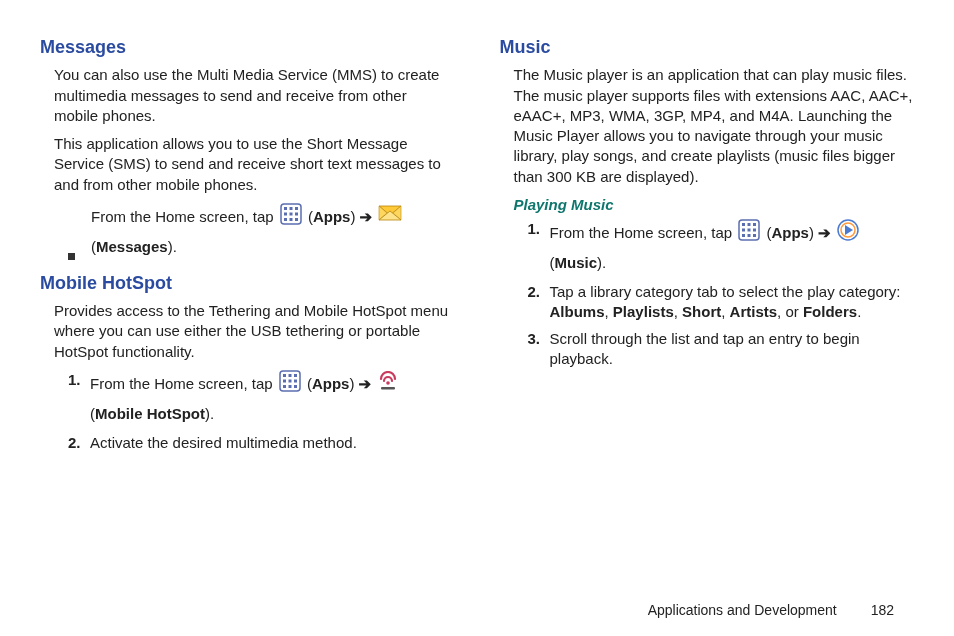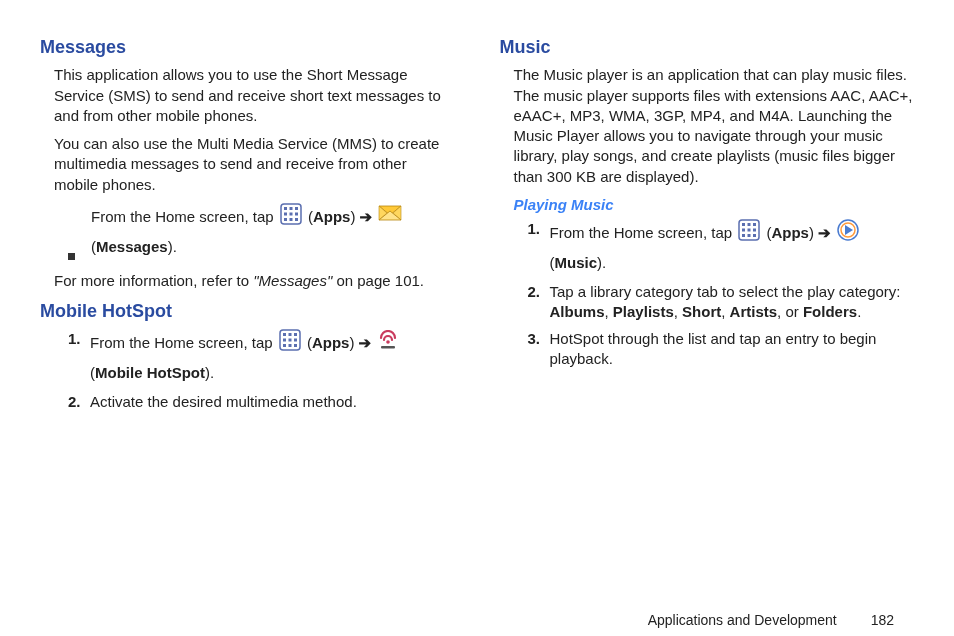--- a/index.html
+++ b/index.html
@@ -26,21 +26,21 @@
     font-weight: bold;
     color: #2a4ba0;
     font-size: 18px;
     margin-bottom: 6px;
     margin-top: 0;
   }
   h3.subheading {
     font-family: Verdana, Arial, sans-serif;
     font-weight: bold;
     font-style: italic;
-    color: #3b82f6;
+    color: #0f766e;
     font-size: 15px;
     margin-top: 4px;
     margin-bottom: 4px;
     padding-left: 14px;
   }
   p.para {
     padding-left: 14px;
     margin-bottom: 8px;
   }
   .bullet-row {
@@ -76,40 +76,40 @@
   }
   .b { font-weight: bold; }
   .i { font-style: italic; }
   .icon {
     display: inline-block;
     vertical-align: middle;
     margin: 0 2px;
   }
   .footer {
     position: absolute;
-    bottom: 6px;
+    bottom: 16px;
     right: 60px;
     font-size: 14px;
   }
   .footer .page-num {
     margin-left: 30px;
   }
   .arrow { font-weight: bold; }
   .inline-flow { line-height: 1.8; }
 </style>
 </head>
 <body>
 
 <div class="columns">
 
   <div class="col">
 
     <h2 class="heading">Messages</h2>
+    <p class="para">You can also use the Multi Media Service (MMS) to create multimedia messages to send and receive from other mobile phones.</p>
     <p class="para">This application allows you to use the Short Message Service (SMS) to send and receive short text messages to and from other mobile phones.</p>
-    <p class="para">You can also use the Multi Media Service (MMS) to create multimedia messages to send and receive from other mobile phones.</p>
 
     <div class="bullet-row">
       <div class="bullet-sq"></div>
       <div class="li-body inline-flow">
         <span>From the Home screen, tap </span>
         <span class="icon">
           <svg width="22" height="22">
               <rect x="1" y="1" width="20" height="20" rx="3" fill="#fff" stroke="#5b6fb0" stroke-width="1.5"></rect>
               <g fill="#5b6fb0">
                 <rect x="4" y="4" width="3" height="3"></rect>
@@ -131,25 +131,23 @@
               <polygon points="1,1 23,1 12,10" fill="#ffc938" stroke="#b8860b" stroke-width="0.8"></polygon>
               <polygon points="1,1 1,15 9,8" fill="#ffd75e" stroke="#b8860b" stroke-width="0.6"></polygon>
               <polygon points="23,1 23,15 15,8" fill="#ffd75e" stroke="#b8860b" stroke-width="0.6"></polygon>
               <polygon points="1,15 23,15 12,6" fill="#ffe38a" stroke="#b8860b" stroke-width="0.8"></polygon>
             </svg>
         </span>
         (<span class="b">Messages</span>).
       </div>
     </div>
 
-    <p class="para">
-      <span>For more information, refer to </span><span class="i">"Messages"</span><span>  on page 101.</span>
-    </p>
 
     <h2 class="heading">Mobile HotSpot</h2>
+    <p class="para">Provides access to the Tethering and Mobile HotSpot menu where you can use either the USB tethering or portable HotSpot functionality.</p>
 
     <ol class="numlist">
       <li>
         <span class="num">1.</span>
         <div class="li-body inline-flow">
           <span>From the Home screen, tap </span>
           <span class="icon">
             <svg width="22" height="22">
                 <rect x="1" y="1" width="20" height="20" rx="3" fill="#fff" stroke="#5b6fb0" stroke-width="1.5"></rect>
                 <g fill="#5b6fb0">
@@ -226,21 +224,21 @@
         </div>
       </li>
       <li>
         <span class="num">2.</span>
         <div class="li-body">
           <span>Tap a library category tab to select the play category: </span><span class="b">Albums</span>, <span class="b">Playlists</span>, <span class="b">Short</span>, <span class="b">Artists</span><span>, or </span><span class="b">Folders</span>.
         </div>
       </li>
       <li>
         <span class="num">3.</span>
-        <div class="li-body">HotSpot through the list and tap an entry to begin playback.</div>
+        <div class="li-body">Scroll through the list and tap an entry to begin playback.</div>
       </li>
     </ol>
   </div>
 </div>
 
 <div class="footer">
   <span>Applications and Development</span>
   <span class="page-num">182</span>
 </div>
 

